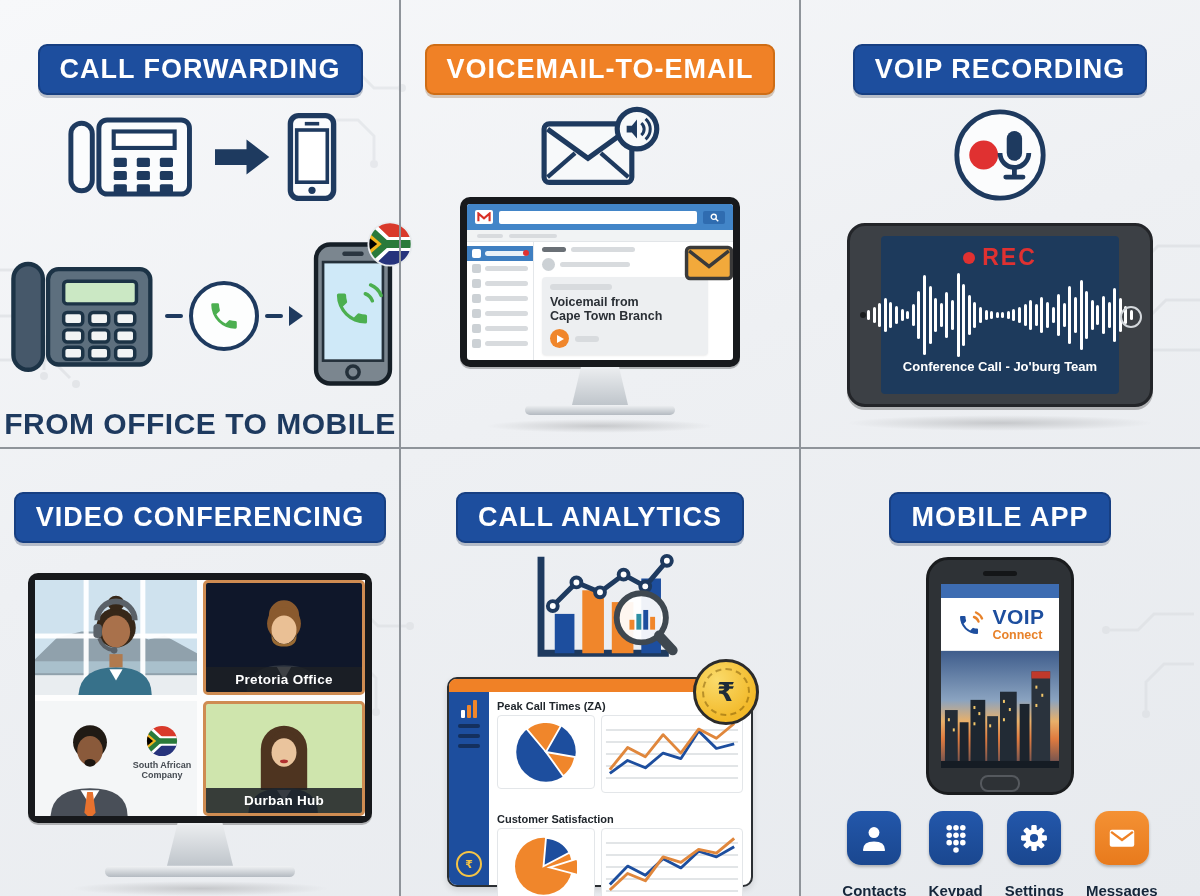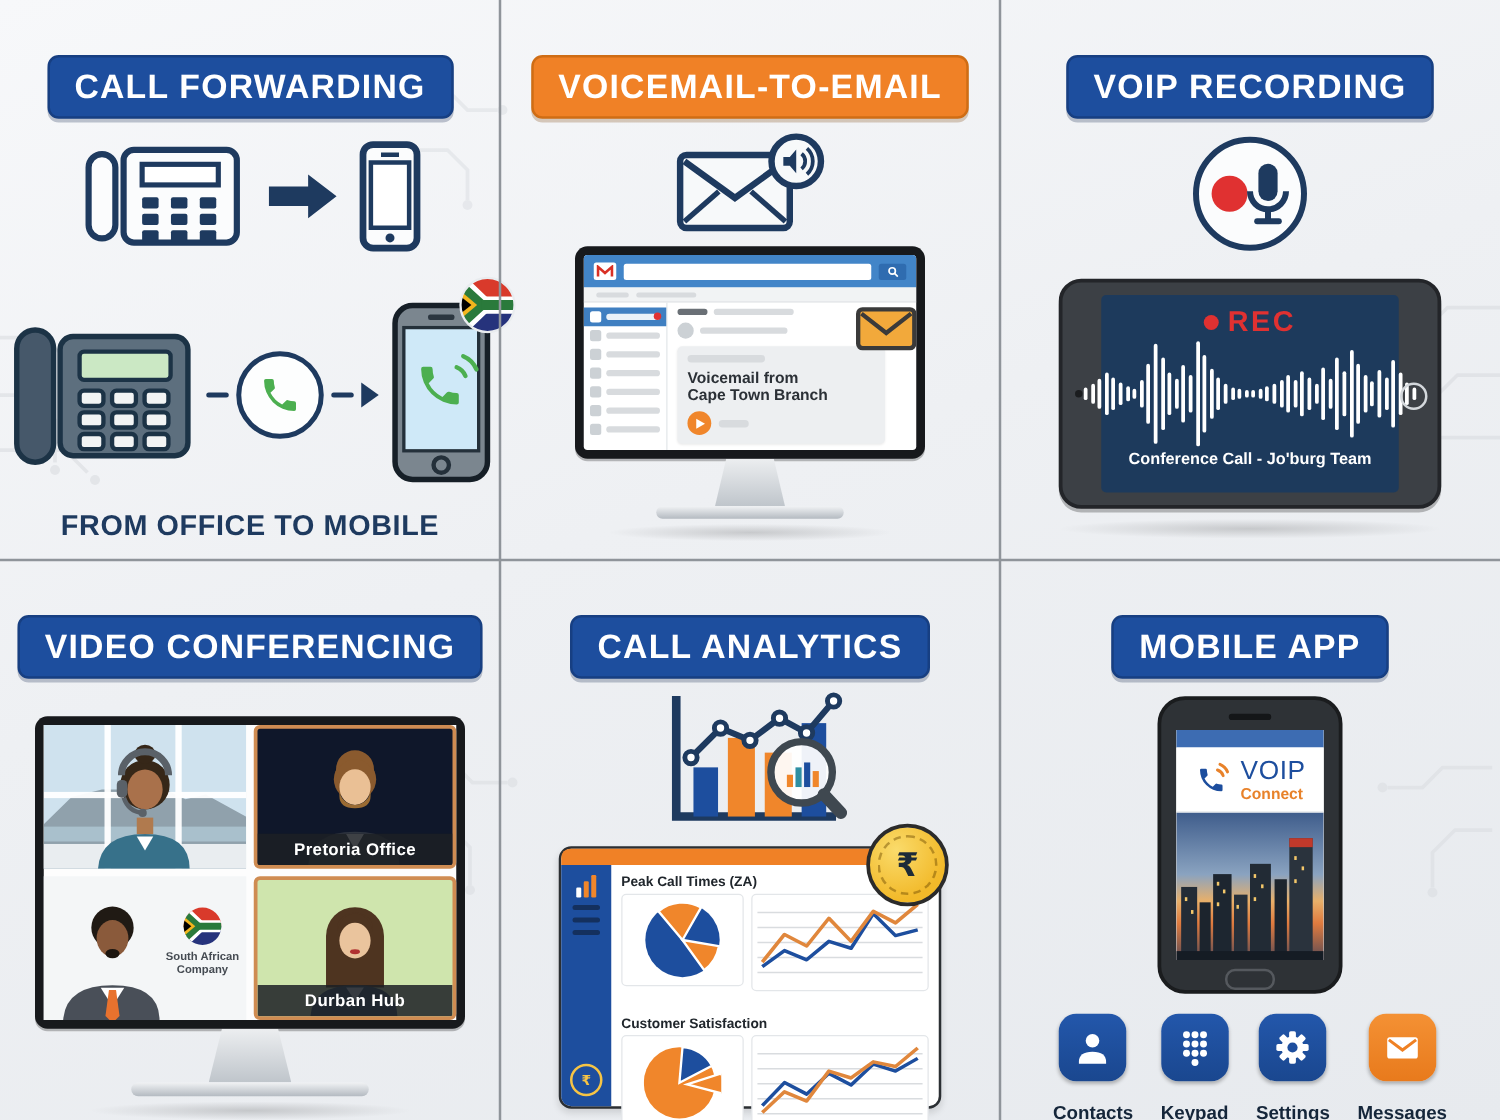--- a/index.html
+++ b/index.html
@@ -8,21 +8,21 @@
        background:linear-gradient(160deg,#f7f8fa 0%,#eef0f3 45%,#e7eaee 100%);}
   .circuit{position:absolute;z-index:0;opacity:.55;}
   .divider{position:absolute;background:#8f949a;z-index:3;}
   .vline{width:2px;height:896px;top:0;}
   .hline{height:2px;width:1200px;left:0;}
   .panel{position:absolute;width:400px;height:448px;display:flex;flex-direction:column;align-items:center;z-index:1;}
   .banner{margin-top:44px;padding:8px 20px;border-radius:9px;color:#fff;font-size:27px;font-weight:bold;
           letter-spacing:1px;white-space:nowrap;background:#1d4e9e;border:2px solid #173f82;
           box-shadow:0 3px 0 rgba(10,30,70,.25);}
   .banner.orange{background:#f08126;border-color:#cf6d15;box-shadow:0 3px 0 rgba(120,60,0,.25);}
-  .caption{font-size:23px;font-weight:bold;color:#1e3a5f;letter-spacing:.5px;}
+  .caption{font-size:30px;font-weight:bold;color:#1e3a5f;letter-spacing:.5px;}
   .shadow{background:radial-gradient(ellipse at center,rgba(0,0,0,.16),rgba(0,0,0,0) 70%);}
   
   .p1-row1{margin-top:12px;display:flex;align-items:center;gap:14px;height:100px;}
   .p1-row2{margin-top:34px;display:flex;align-items:center;gap:6px;height:150px;position:relative;}
   .flowline{width:18px;height:4px;background:#1e3a5f;border-radius:2px;}
   .flowcircle{width:62px;height:62px;border-radius:50%;background:#fdfefe;border:4px solid #1e3a5f;
               display:flex;align-items:center;justify-content:center;}
   .flowarrow{width:0;height:0;border-left:14px solid #1e3a5f;border-top:10px solid transparent;border-bottom:10px solid transparent;}
   .smartphone2{position:relative;}
   .flagbadge{position:absolute;top:-18px;right:-16px;}
@@ -100,21 +100,21 @@
   .chartbox{flex:1;height:72px;background:#fff;border:1px solid #e3e6e9;border-radius:4px;padding:2px;}
   .chartbox svg{width:100%;height:100%;}
   
   .phone{margin-top:14px;width:142px;height:250px;background:#2e3236;border:3px solid #1a1c1e;border-radius:22px;
          display:flex;flex-direction:column;align-items:center;padding-top:8px;position:relative;}
   .speakerslit{width:34px;height:5px;border-radius:3px;background:#141618;margin-top:3px;}
   .pscreen{margin-top:8px;width:118px;height:184px;background:#fff;display:flex;flex-direction:column;overflow:hidden;}
   .pbluebar{height:15px;background:#3d6cb2;}
   .plogoband{height:56px;background:#fff;display:flex;align-items:center;justify-content:center;gap:7px;border-bottom:1px solid #e6e9ec;}
   .ptextcol{display:flex;flex-direction:column;line-height:1;}
-  .pname{font-size:21px;font-weight:normal;color:#1d4e9e;letter-spacing:.5px;}
+  .pname{font-size:21px;font-weight:bold;color:#1d4e9e;letter-spacing:.5px;}
   .psub{font-size:12.5px;font-weight:bold;color:#e8822a;margin-top:2px;}
   .pskyline{flex:1;}
   .phomebtn{margin-top:7px;width:36px;height:13px;border:2px solid #55595e;border-radius:8px;}
   .appicons{margin-top:16px;display:flex;gap:22px;}
   .appicon{display:flex;flex-direction:column;align-items:center;gap:17px;}
   .apptile{width:54px;height:54px;border-radius:14px;display:flex;align-items:center;justify-content:center;
            box-shadow:0 2px 3px rgba(0,0,0,.25);}
   .apptile.blue{background:linear-gradient(#2357ab,#1a478f);}
   .apptile.orange{background:linear-gradient(#f49134,#e87a1c);}
   .applabel{font-size:15px;font-weight:bold;color:#15263a;}

